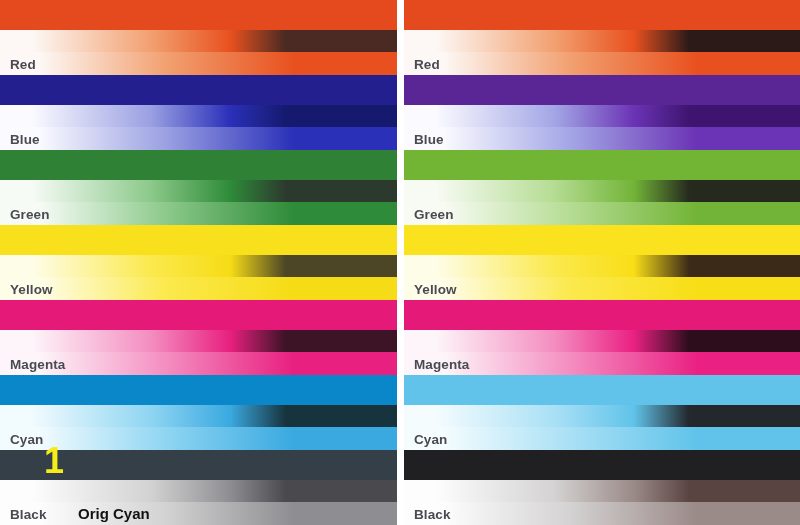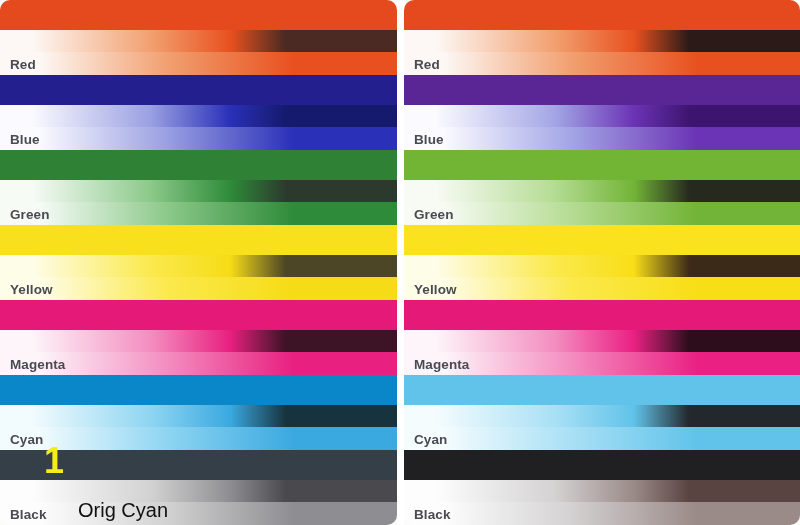--- a/index.html
+++ b/index.html
@@ -13,21 +13,20 @@
     position: relative;
     width: 800px; height: 525px;
     background: #fbfbfa;
   }
   .panel {
     position: absolute;
     top: 0;
     height: 525px;
     overflow: hidden;
     background: #fdfdfc;
-    border-radius: 10px;
   }
   #panel-left  { left: 0px;   width: 397px; }
   #panel-right { left: 404px; width: 396px; }
 
   
   .block {
     position: relative;
     width: 100%;
     overflow: hidden;
   }
@@ -52,22 +51,22 @@
     letter-spacing: 0.1px;
     white-space: nowrap;
     z-index: 6;
     text-shadow: 0 0 1px rgba(255,255,255,0.35);
   }
 
   
   .caption {
     position: absolute;
     bottom: 3px;
-    font-size: 20px;
-    font-weight: normal;
+    font-size: 15px;
+    font-weight: bold;
     color: #111114;
     white-space: nowrap;
     z-index: 7;
   }
   #caption-left  { left: 78px; }
   #caption-right { left: 48px; }
 
   
   #marker-one {
     position: absolute;

